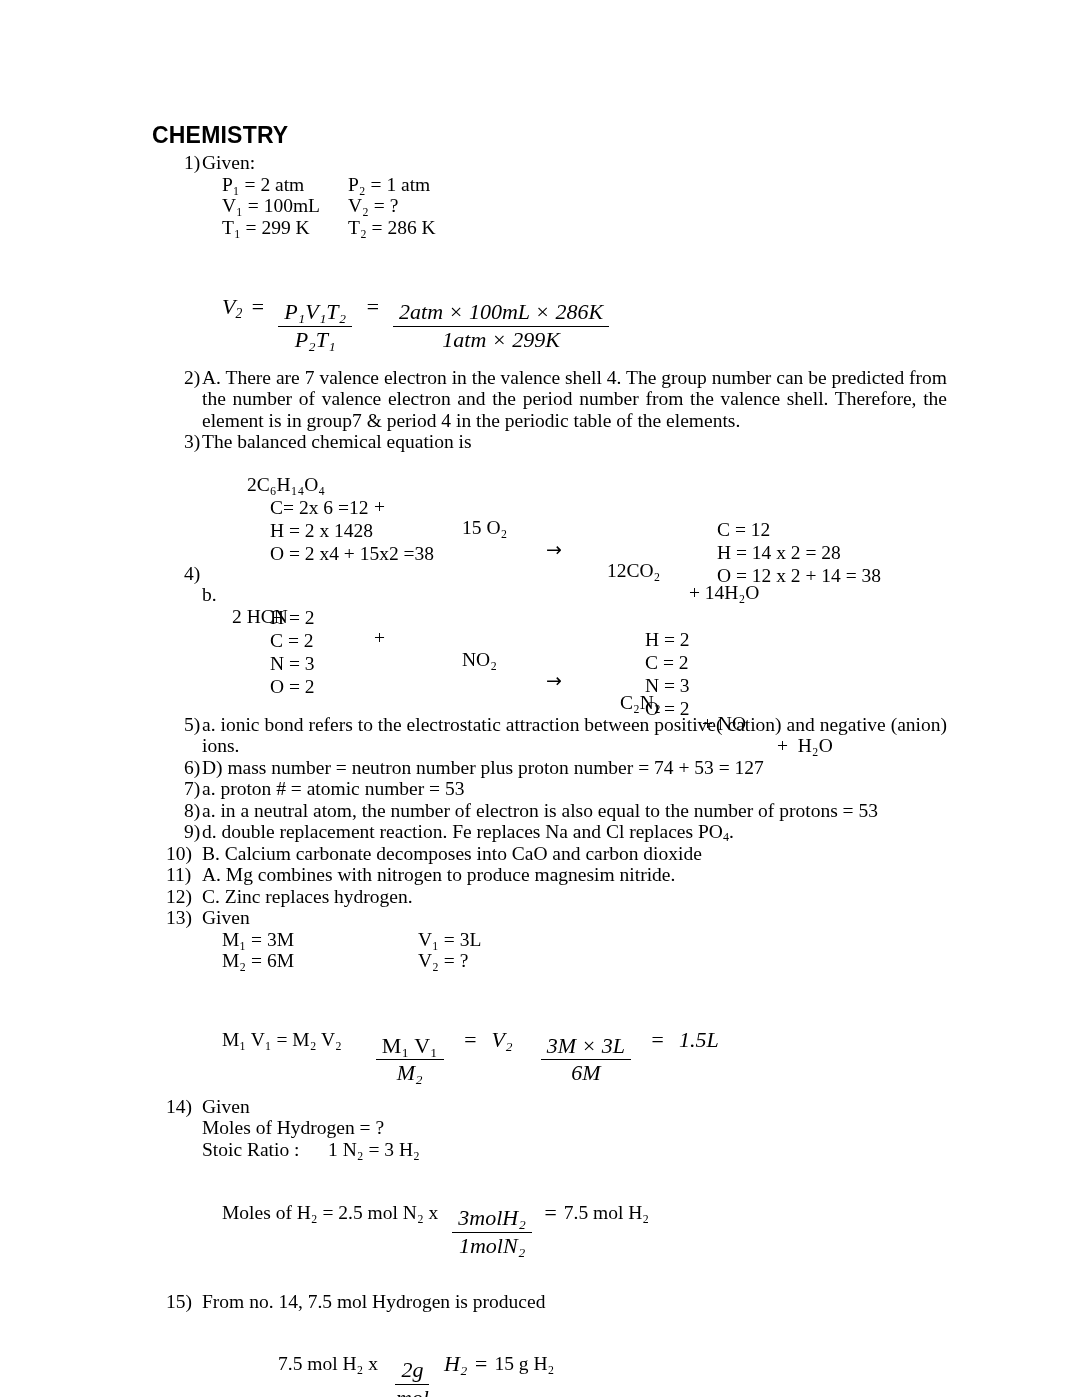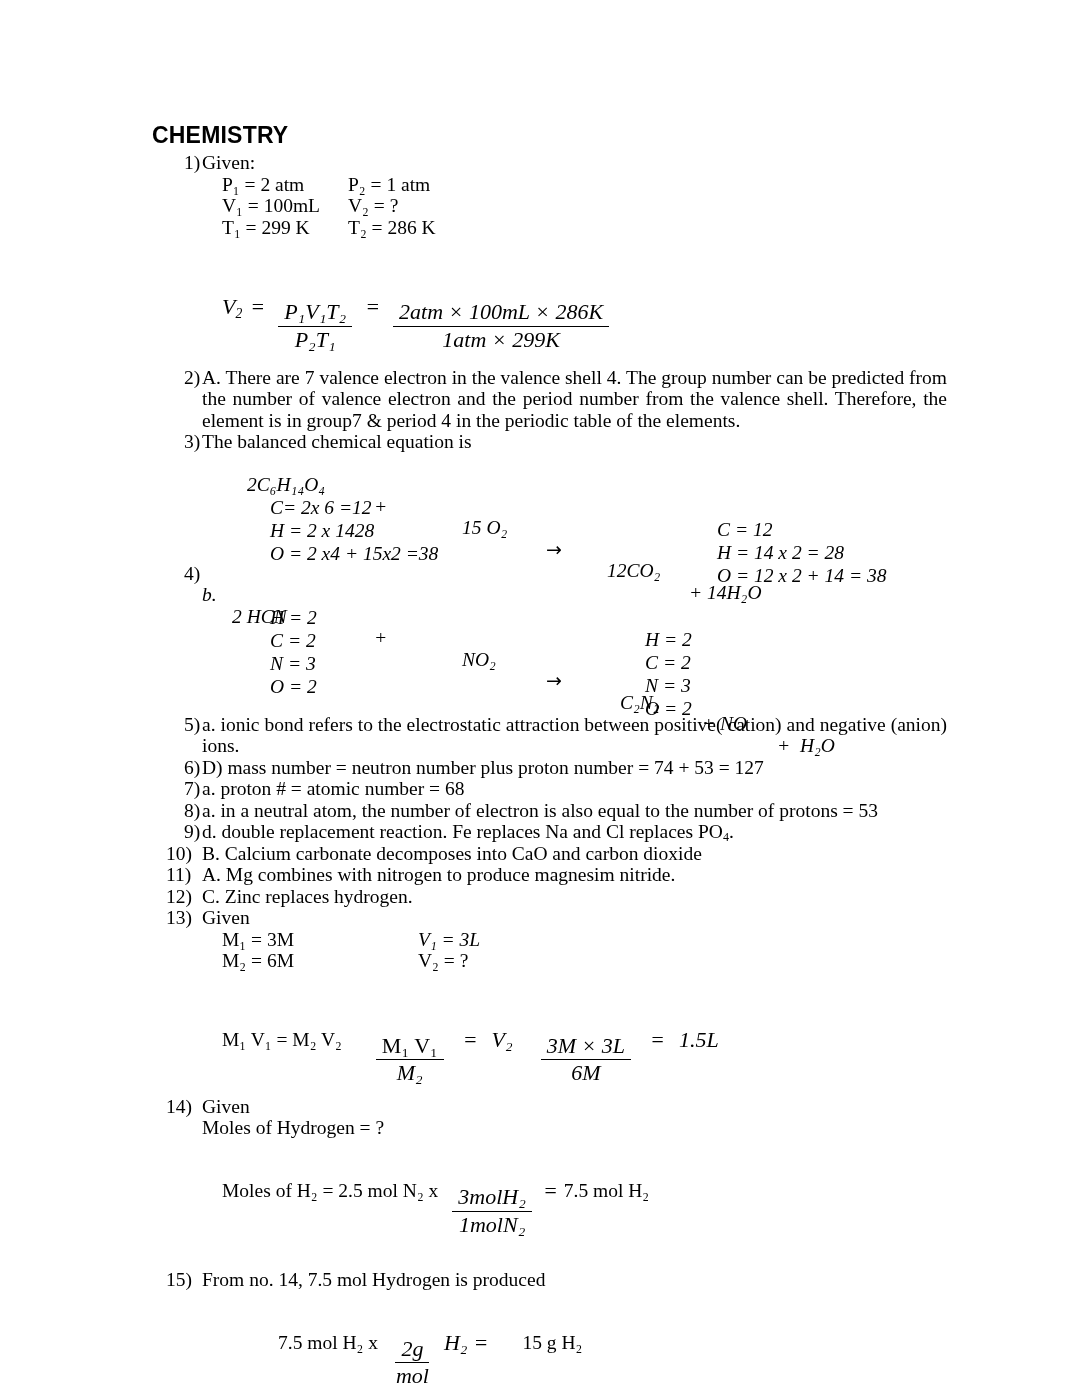--- a/index.html
+++ b/index.html
@@ -95,21 +95,21 @@
   }
   .frac .d {
     padding: 1px 6px 0 6px;
     line-height: 1.12;
   }
   sub { font-size: 0.62em; vertical-align: -0.28em; line-height: 0; }
   .upr { font-style: normal; }
 
   
   .chem { position: relative; height: 23px; font-size: 19.5px; white-space: pre; }
-  .chem span { position: absolute; font-style: italic; }
+  .chem span { position: absolute; }
 
   .arrow {
     font-family: "DejaVu Sans", sans-serif;
     font-size: 19px;
   }
 </style>
 </head>
 <body>
 
 <div class="page">
@@ -228,21 +228,21 @@
       <span class="body para">a. ionic bond refers to the electrostatic attraction between positive( cation) and negative (anion) ions.</span>
     </div>
 
     <div class="item">
       <span class="num">6)</span>
       <span class="body">D) mass number = neutron number plus proton number = 74 + 53 = 127</span>
     </div>
 
     <div class="item">
       <span class="num">7)</span>
-      <span class="body">a. proton # = atomic number = 68</span>
+      <span class="body">a. proton # = atomic number = 53</span>
     </div>
 
     <div class="item">
       <span class="num">8)</span>
       <span class="body">a. in a neutral atom, the number of electron is also equal to the number of protons = 53</span>
     </div>
 
     <div class="item">
       <span class="num">9)</span>
       <span class="body"><span>d. double replacement reaction. Fe replaces Na and Cl replaces PO</span><sub>4</sub><span>.</span></span>
@@ -262,21 +262,21 @@
       <span class="num">12)</span>
       <span class="body">C. Zinc replaces hydrogen.</span>
     </div>
 
     <div class="item wide">
       <span class="num">13)</span>
       <span class="body">
         <div>Given</div>
         <div class="cols">
           <span class="c1">M₁ = 3M</span>
-          <span class="c2" style="left:216px;font-style:italic;">V₁ = 3L</span>
+          <span class="c2" style="left:216px;">V₁ = 3L</span>
         </div>
         <div class="cols">
           <span class="c1">M₂ = 6M</span>
           <span class="c2" style="left:216px;">V₂ = ?</span>
         </div>
       </span>
     </div>
 
     <div class="sp22"></div>
 
@@ -296,20 +296,24 @@
       <span>1.5L</span>
     </div>
 
     <div class="sp10"></div>
 
     <div class="item wide">
       <span class="num">14)</span>
       <span class="body">
         <div>Given</div>
         <div>Moles of Hydrogen = ?</div>
+        <div class="cols">
+          <span class="c1" style="left:0px;">Stoic Ratio :</span>
+          <span class="c2" style="left:126px;">1 N₂ = 3 H₂</span>
+        </div>
       </span>
     </div>
 
     <div class="sp6"></div>
 
     <div class="eq" style="margin-left:70px;text-align:center;">
       <span class="upr" style="font-size:19.5px;">Moles of H₂ = 2.5 mol N₂ x</span>
       <span class="frac" style="margin-left:14px;">
         <span class="n">3molH₂</span>
         <span class="d">1molN₂</span>
@@ -329,21 +333,21 @@
     <div class="sp6"></div>
 
     <div class="eq" style="margin-left:126px;">
       <span class="upr" style="font-size:19.5px;">7.5 mol H₂ x</span>
       <span class="frac" style="margin-left:12px;">
         <span class="n">2g</span>
         <span class="d">mol</span>
       </span>
       <span style="margin-left:4px;">H₂</span>
       <span style="margin:0 6px;">=</span>
-      <span class="upr" style="font-size:19.5px;margin-left:28px;">15 g H₂</span>
+      <span class="upr" style="font-size:19.5px;">15 g H₂</span>
     </div>
 
     <div class="sp6"></div>
 
     <div class="item wide">
       <span class="num">16)</span>
       <span class="body">
         <div>Given:</div>
         <div class="cols">
           <span class="c1">V₁ = 450 mL</span>

